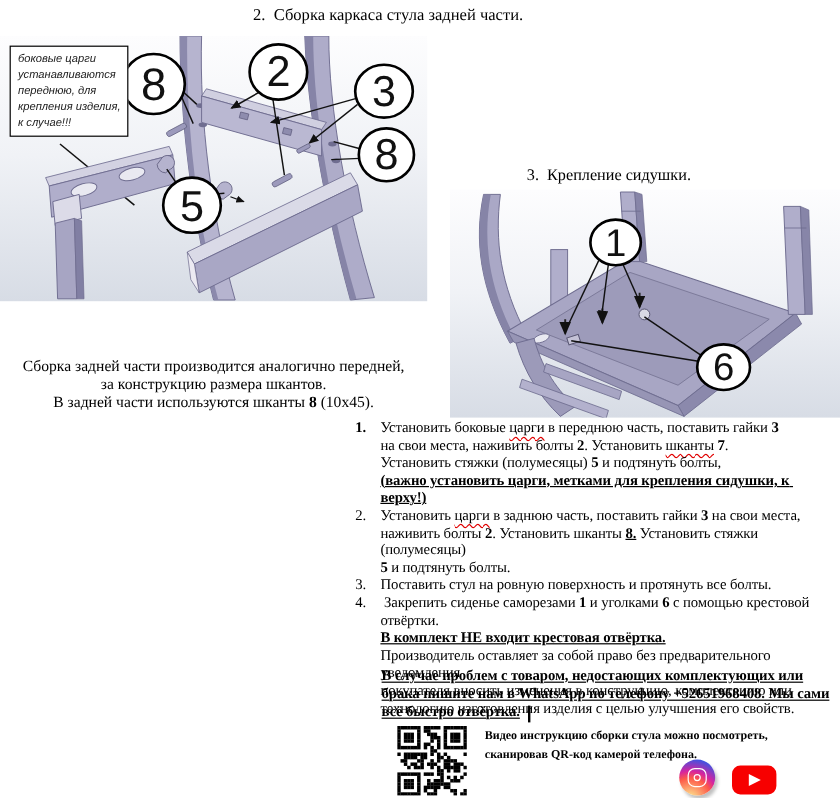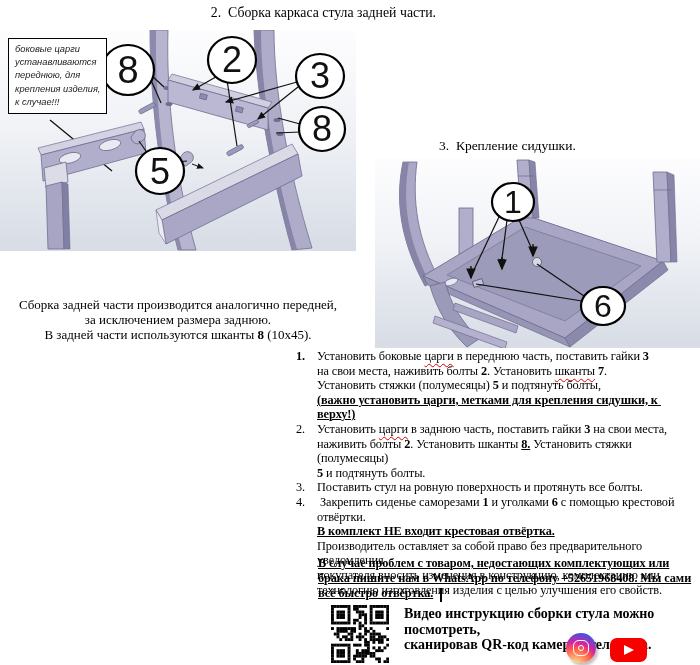--- a/index.html
+++ b/index.html
@@ -40,21 +40,21 @@
   .num{width:21px;flex:none;}
   .itembody{flex:1;}
   .warranty{
     left:318px;top:556px;width:382px;font-size:12.3px;line-height:15px;
     letter-spacing:-0.1px;
   }
   .caret{
     position:absolute;left:122px;top:32px;width:1.5px;height:14px;background:#000;
   }
   .qr{left:331px;top:605px;width:58px;height:58px;}
-  .qr-caption{left:404px;top:606px;width:292px;font-size:14px;line-height:15.5px;}
+  .qr-caption{left:404px;top:606px;width:292px;font-size:10px;line-height:15.5px;}
   .insta{
     left:566px;top:633px;width:30px;height:30px;border-radius:50%;
     background:radial-gradient(circle at 30% 110%,#fdf497 0%,#fd5949 45%,#d6249f 60%,#285AEB 90%);
     box-shadow:2px 3px 3px rgba(0,0,0,.25);
   }
   .insta::before{
     content:"";position:absolute;left:7px;top:7px;right:7px;bottom:7px;
     border:1.8px solid #fff;border-radius:6px;
   }
   .insta::after{
@@ -162,21 +162,21 @@
       <ellipse cx="322" cy="99" rx="23" ry="22" fill="#fff" stroke="#000" stroke-width="2.2"></ellipse>
       <text class="co" x="322" y="111" font-size="36" text-anchor="middle">8</text>
       <ellipse cx="160" cy="141" rx="24" ry="23" fill="#fff" stroke="#000" stroke-width="2.2"></ellipse>
       <text class="co" x="160" y="154" font-size="36" text-anchor="middle">5</text>
     </g>
   </svg>
   
   <div class="abs note-box runs"><span>боковые царги</span><br><span>устанавливаются</span><br><span>переднюю, для</span><br><span>крепления изделия,</span><br><span>к случае!!!</span></div>
 </div>
 
-<div class="abs caption runs"><span>Сборка задней части производится аналогично передней,</span><br><span>за исключением размера заднюю.</span><br><span>В задней части используются шканты </span><span class="b">8</span><span> (10x45).</span></div>
+<div class="abs caption runs"><span>Сборка задней части производится аналогично передней,</span><br><span>за конструкцию размера шкантов.</span><br><span>В задней части используются шканты </span><span class="b">8</span><span> (10x45).</span></div>
 
 <div class="abs section-heading">3.  Крепление сидушки.</div>
 
 <div class="abs diagram diagram-2">
   <svg width="325" height="190" viewBox="0 0 325 190">
     <defs>
       <marker id="arw2" markerWidth="8" markerHeight="8" refX="6" refY="3" orient="auto">
         <path d="M0,0 L7,3 L0,6 Z" fill="#111"></path>
       </marker>
     </defs>

